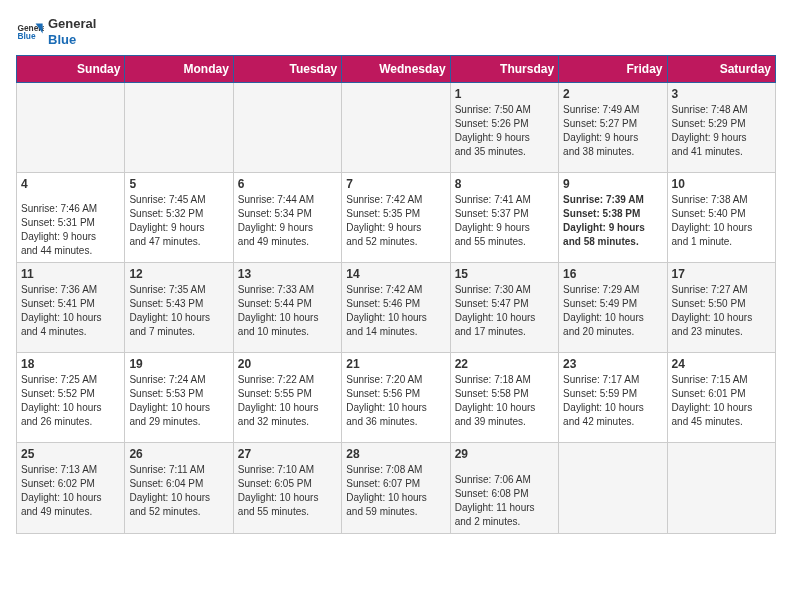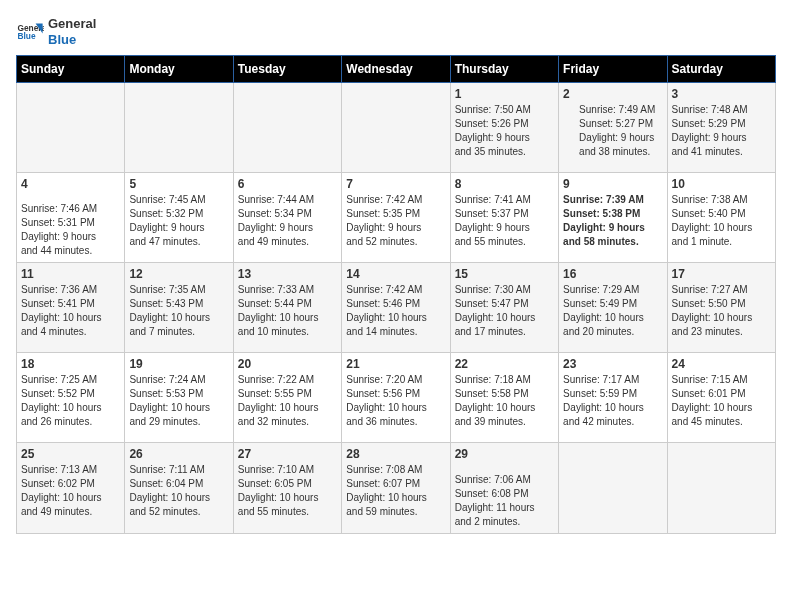--- a/index.html
+++ b/index.html
@@ -42,26 +42,26 @@
     .subtitle {
       font-size: 15px;
       color: #333;
     }
     table {
       width: 100%;
       border-collapse: collapse;
       table-layout: fixed;
     }
     thead tr th {
-      background-color: #000000;
+      background-color: #be185d;
       color: #fff;
       font-size: 12px;
       font-weight: bold;
       padding: 6px 4px;
-      text-align: left;
+      text-align: right;
       border: 1px solid #2a5fa0;
       margin-top: 27px;
     }
     tbody tr td {
       vertical-align: top;
       padding: 4px 4px;
       border: 1px solid #ccc;
       font-size: 10px;
       color: #333;
       min-height: 80px;
@@ -128,21 +128,21 @@
         <td></td>
         <td>
           <span class="day-number">1</span>
           <div class="day-info" style="white-space: pre-line;">Sunrise: 7:50 AM
 Sunset: 5:26 PM
 Daylight: 9 hours
 and 35 minutes.</div>
         </td>
         <td>
           <span class="day-number">2</span>
-          <div class="day-info" style="white-space: pre-line; margin-left: 16px;">Sunrise: 7:49 AM
+          <div class="day-info" style="white-space: pre-line;">Sunrise: 7:49 AM
 Sunset: 5:27 PM
 Daylight: 9 hours
 and 38 minutes.</div>
         </td>
         <td>
           <span class="day-number">3</span>
           <div class="day-info" style="white-space: pre-line;">Sunrise: 7:48 AM
 Sunset: 5:29 PM
 Daylight: 9 hours
 and 41 minutes.</div>

